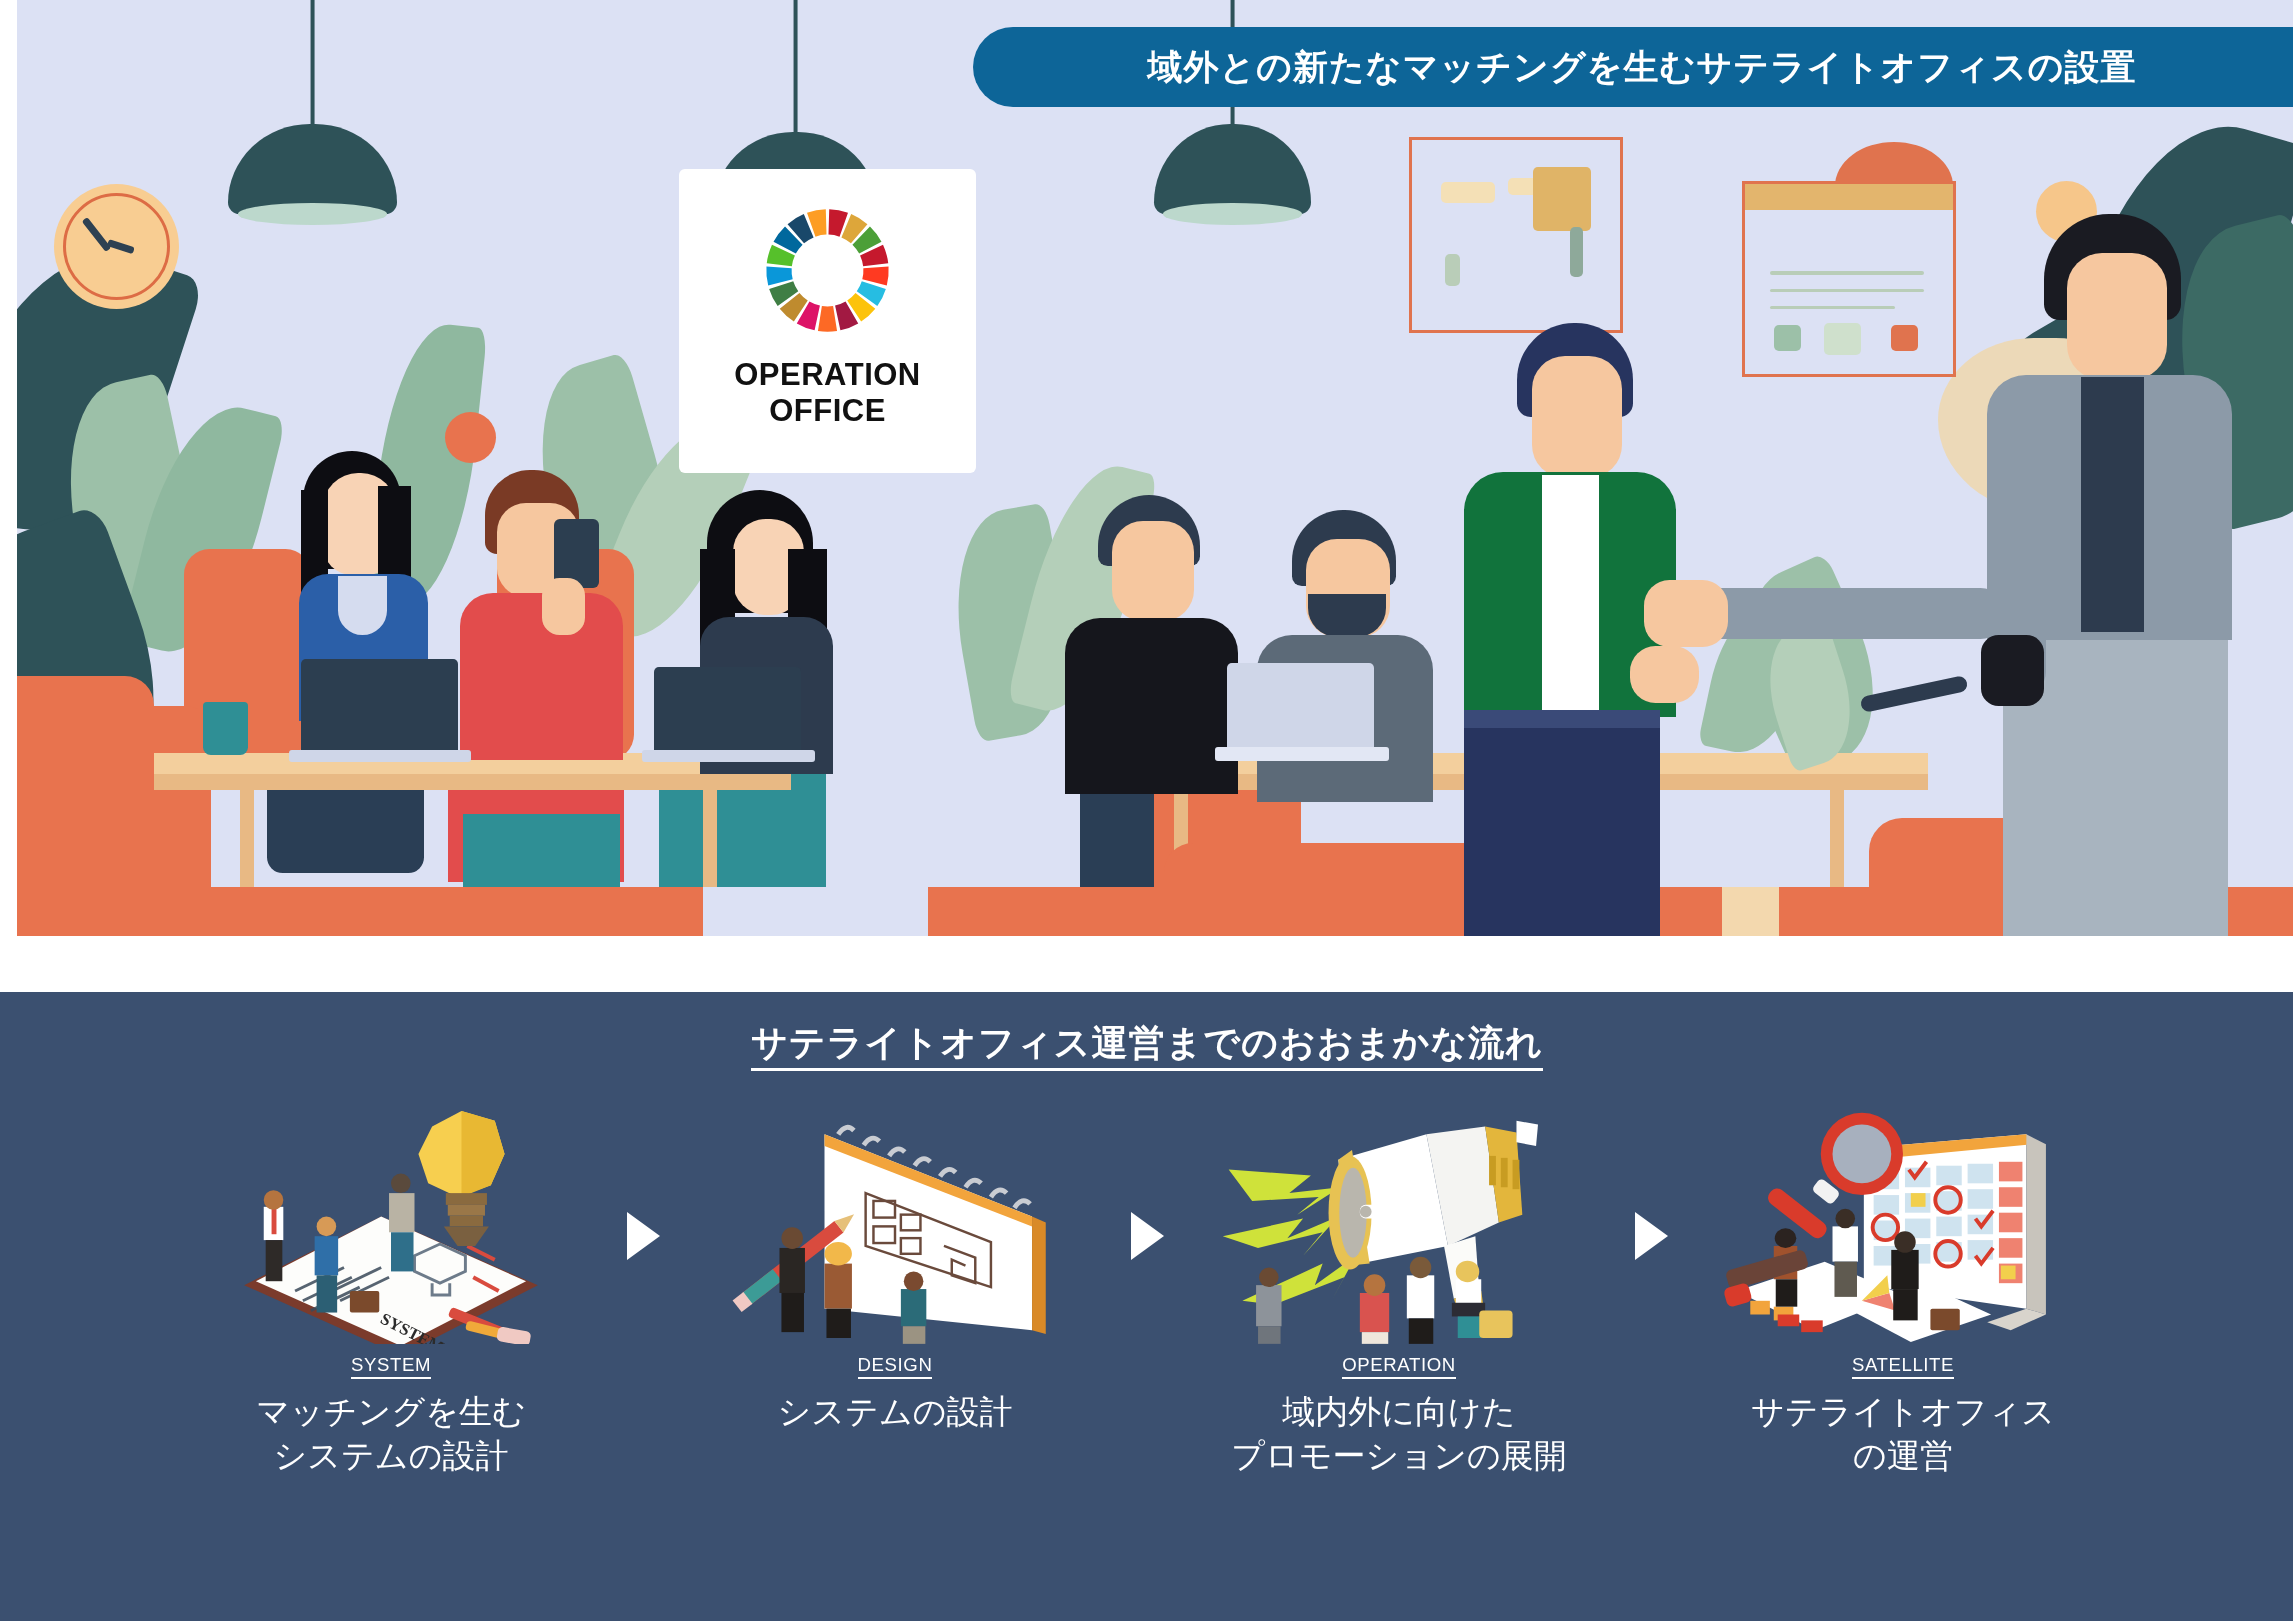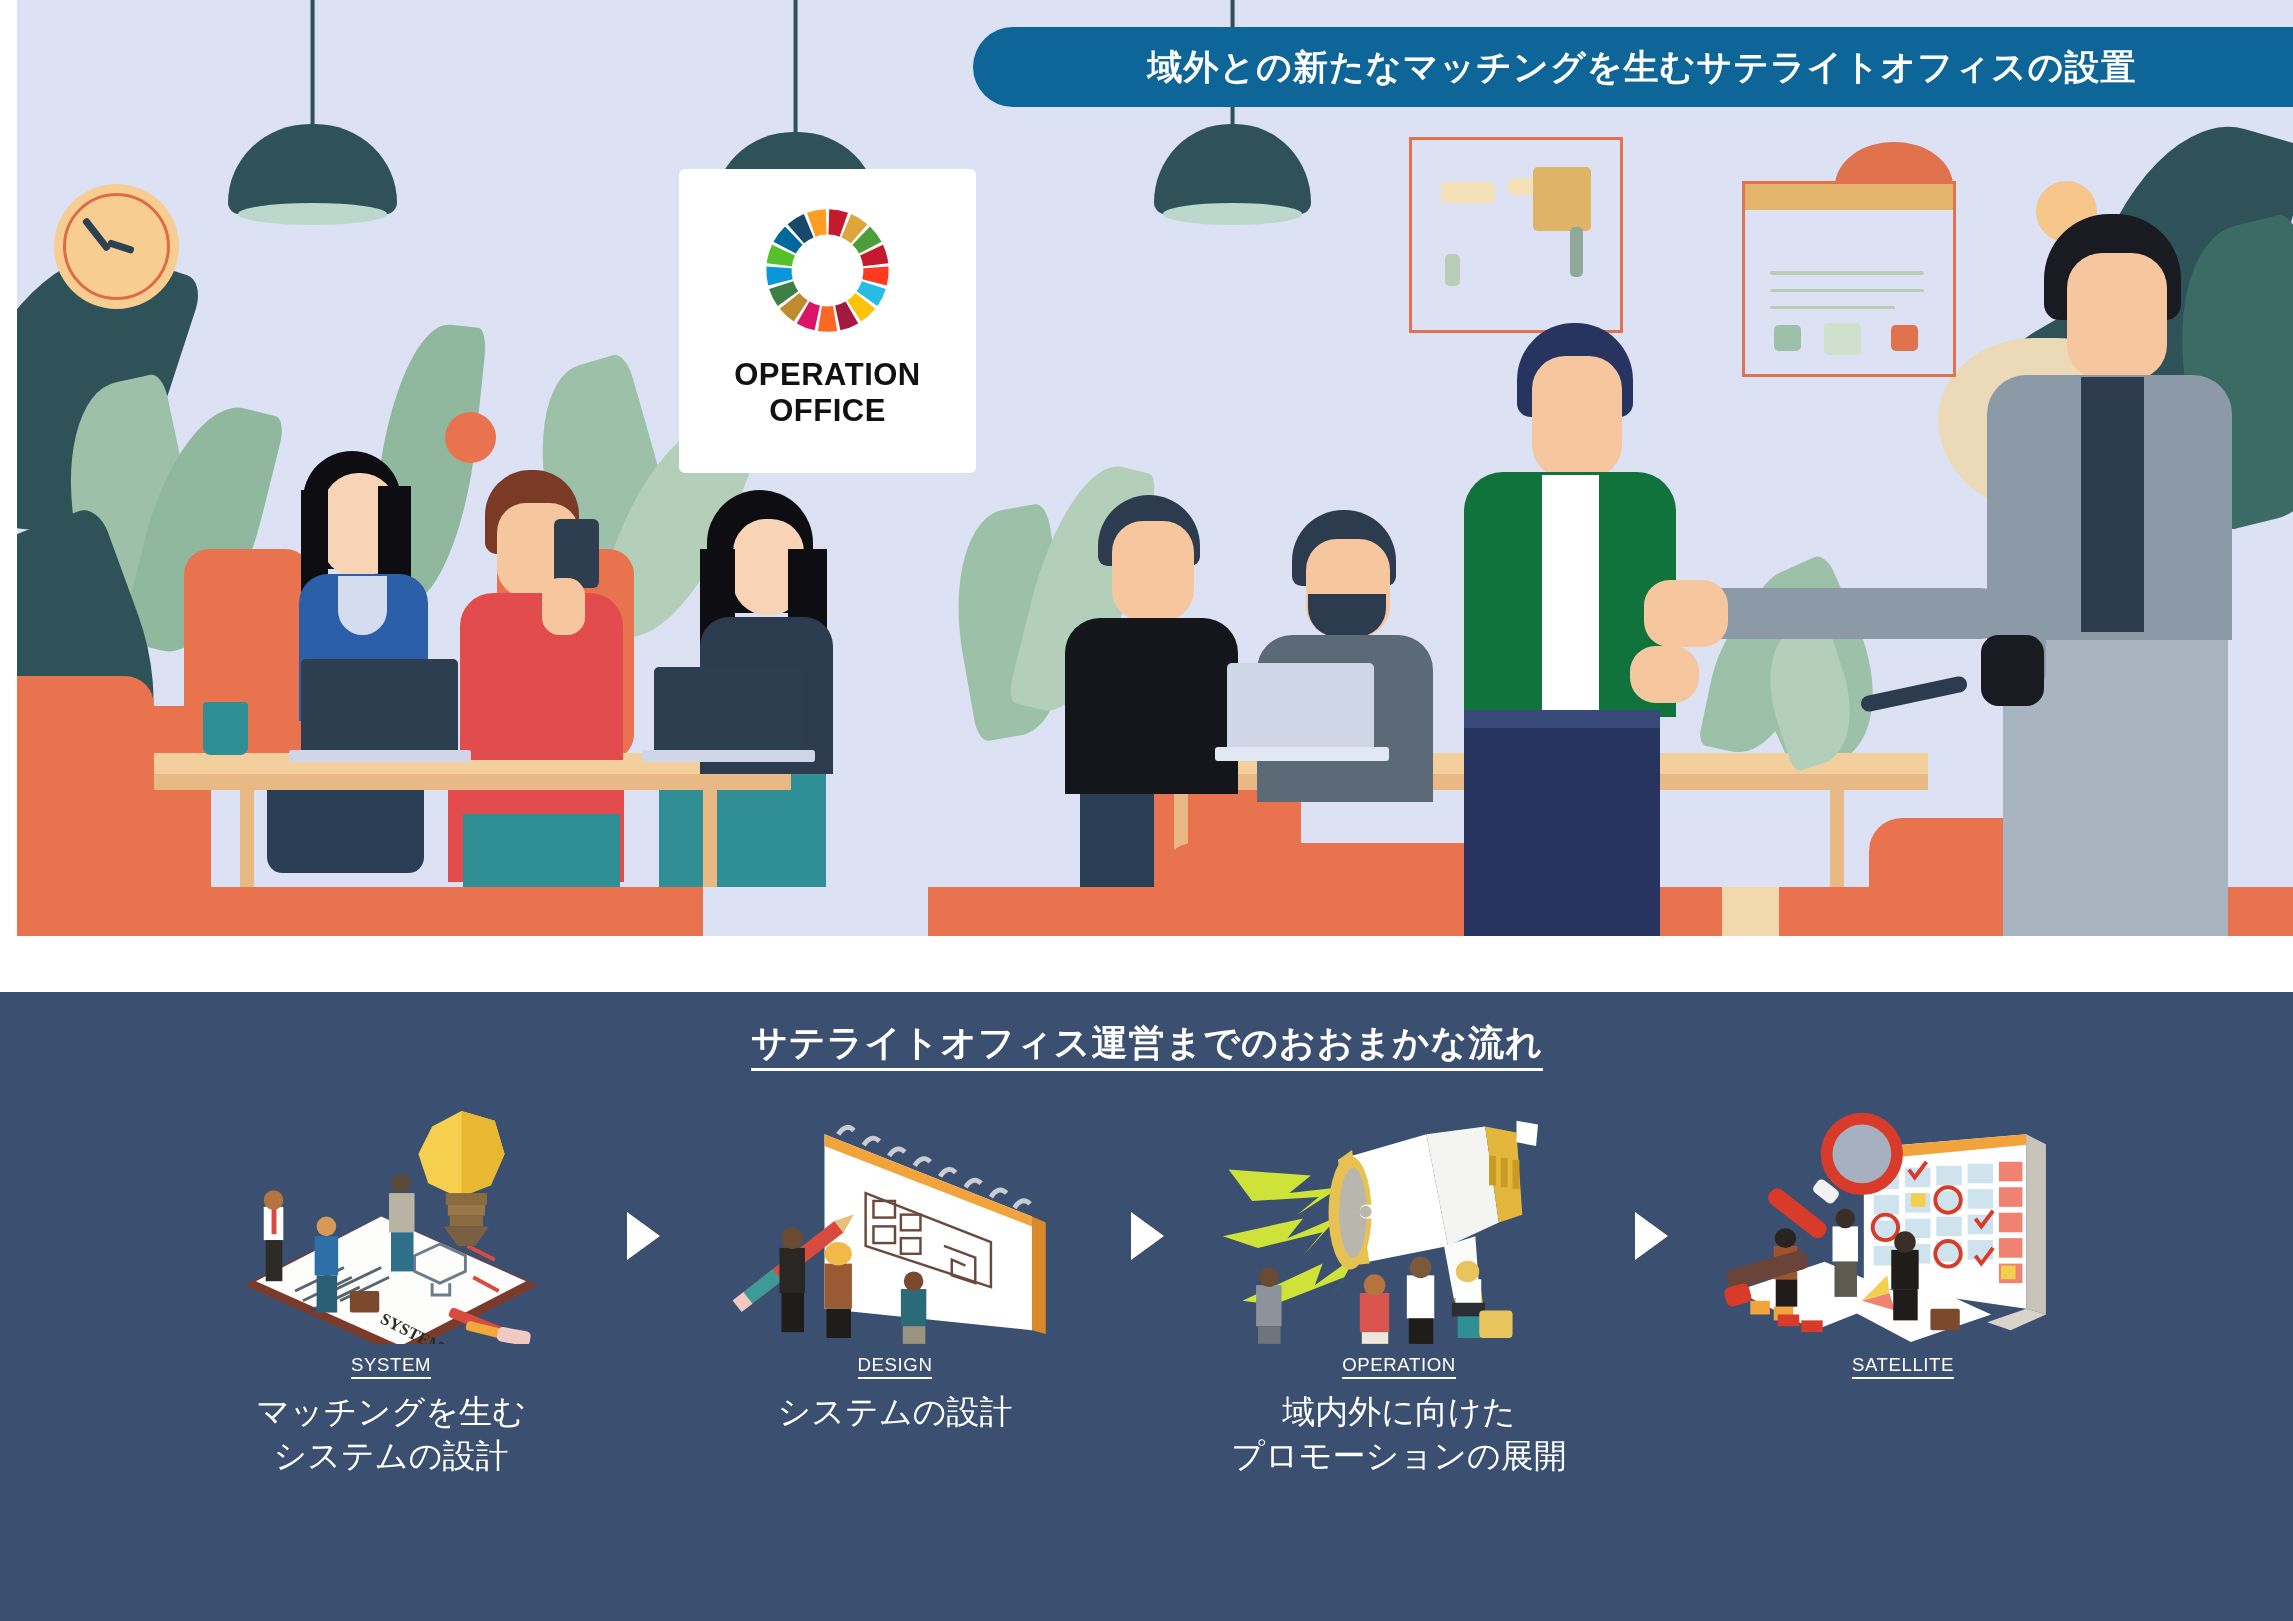--- a/index.html
+++ b/index.html
@@ -602,18 +602,20 @@
 
             <g>
               <rect x="8" y="176" width="84" height="20" rx="6" fill="#6a4438" transform="rotate(-16 8 176)"></rect>
               <rect x="6" y="194" width="26" height="20" rx="6" fill="#d93b2b" transform="rotate(-16 6 194)"></rect>
             </g>
           </svg>
         </div>
         <div class="kicker">
           <span>SATELLITE</span>
         </div>
+        <div class="cap">サテライトオフィス
+の運営</div>
       </div>
 
     </div>
   </div>
 </div>
 
 
 </body></html>

